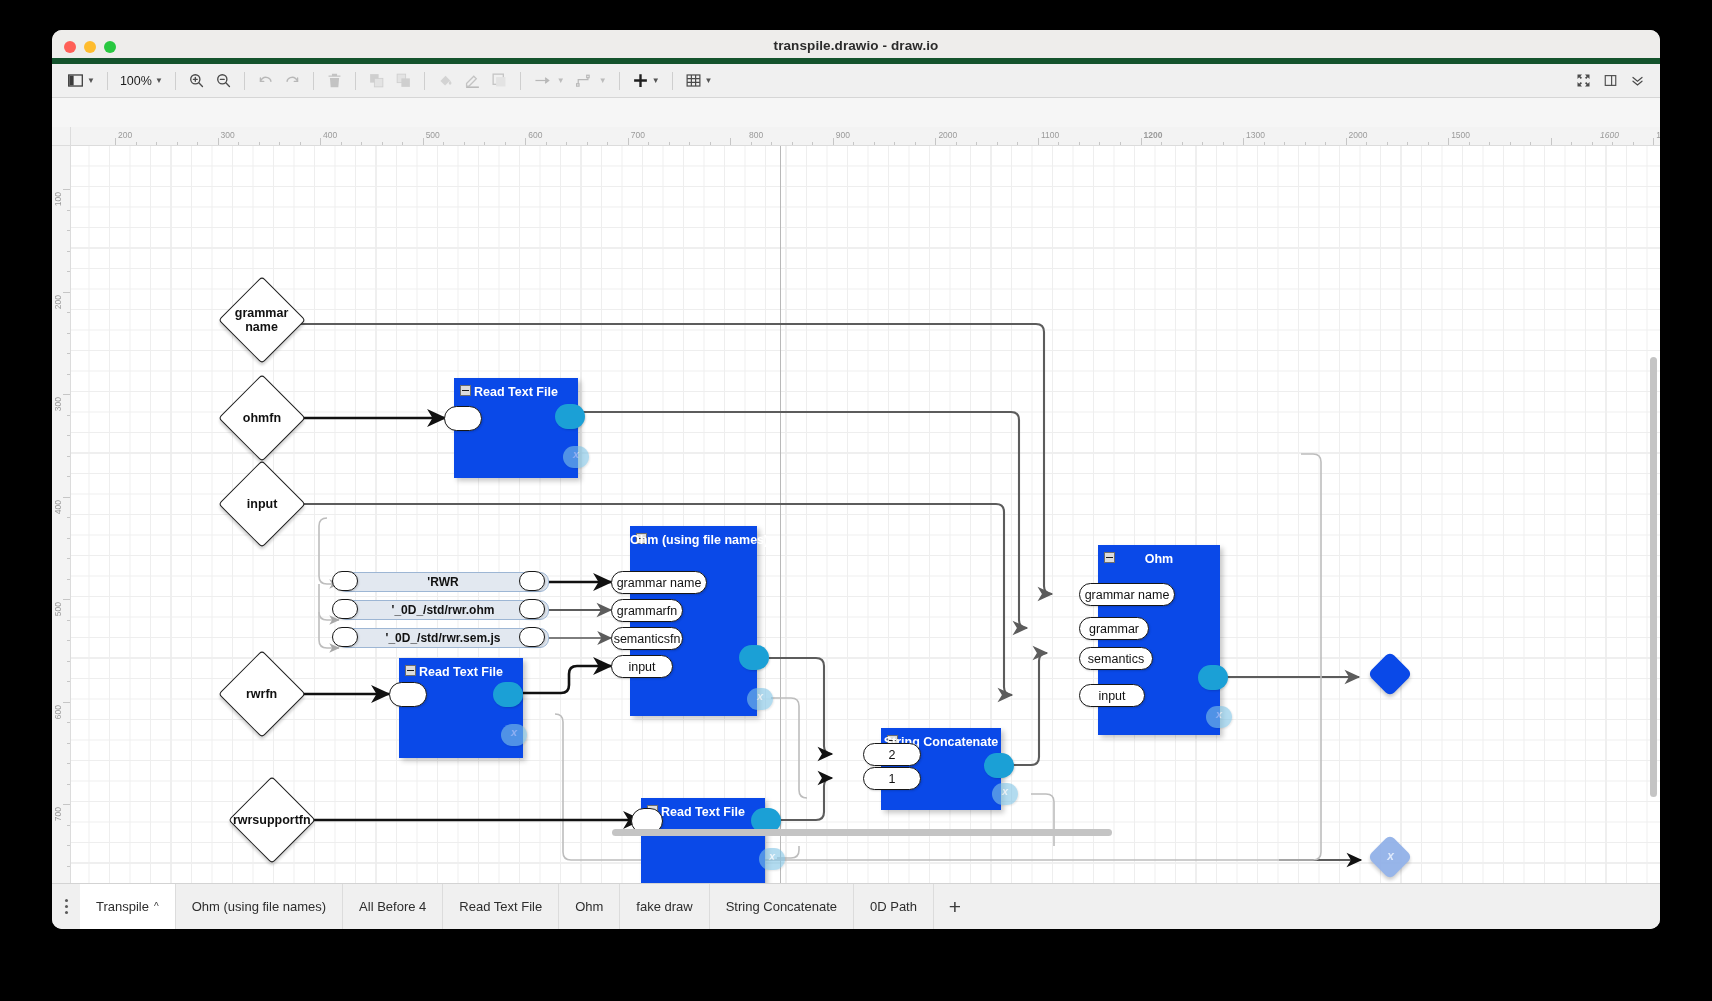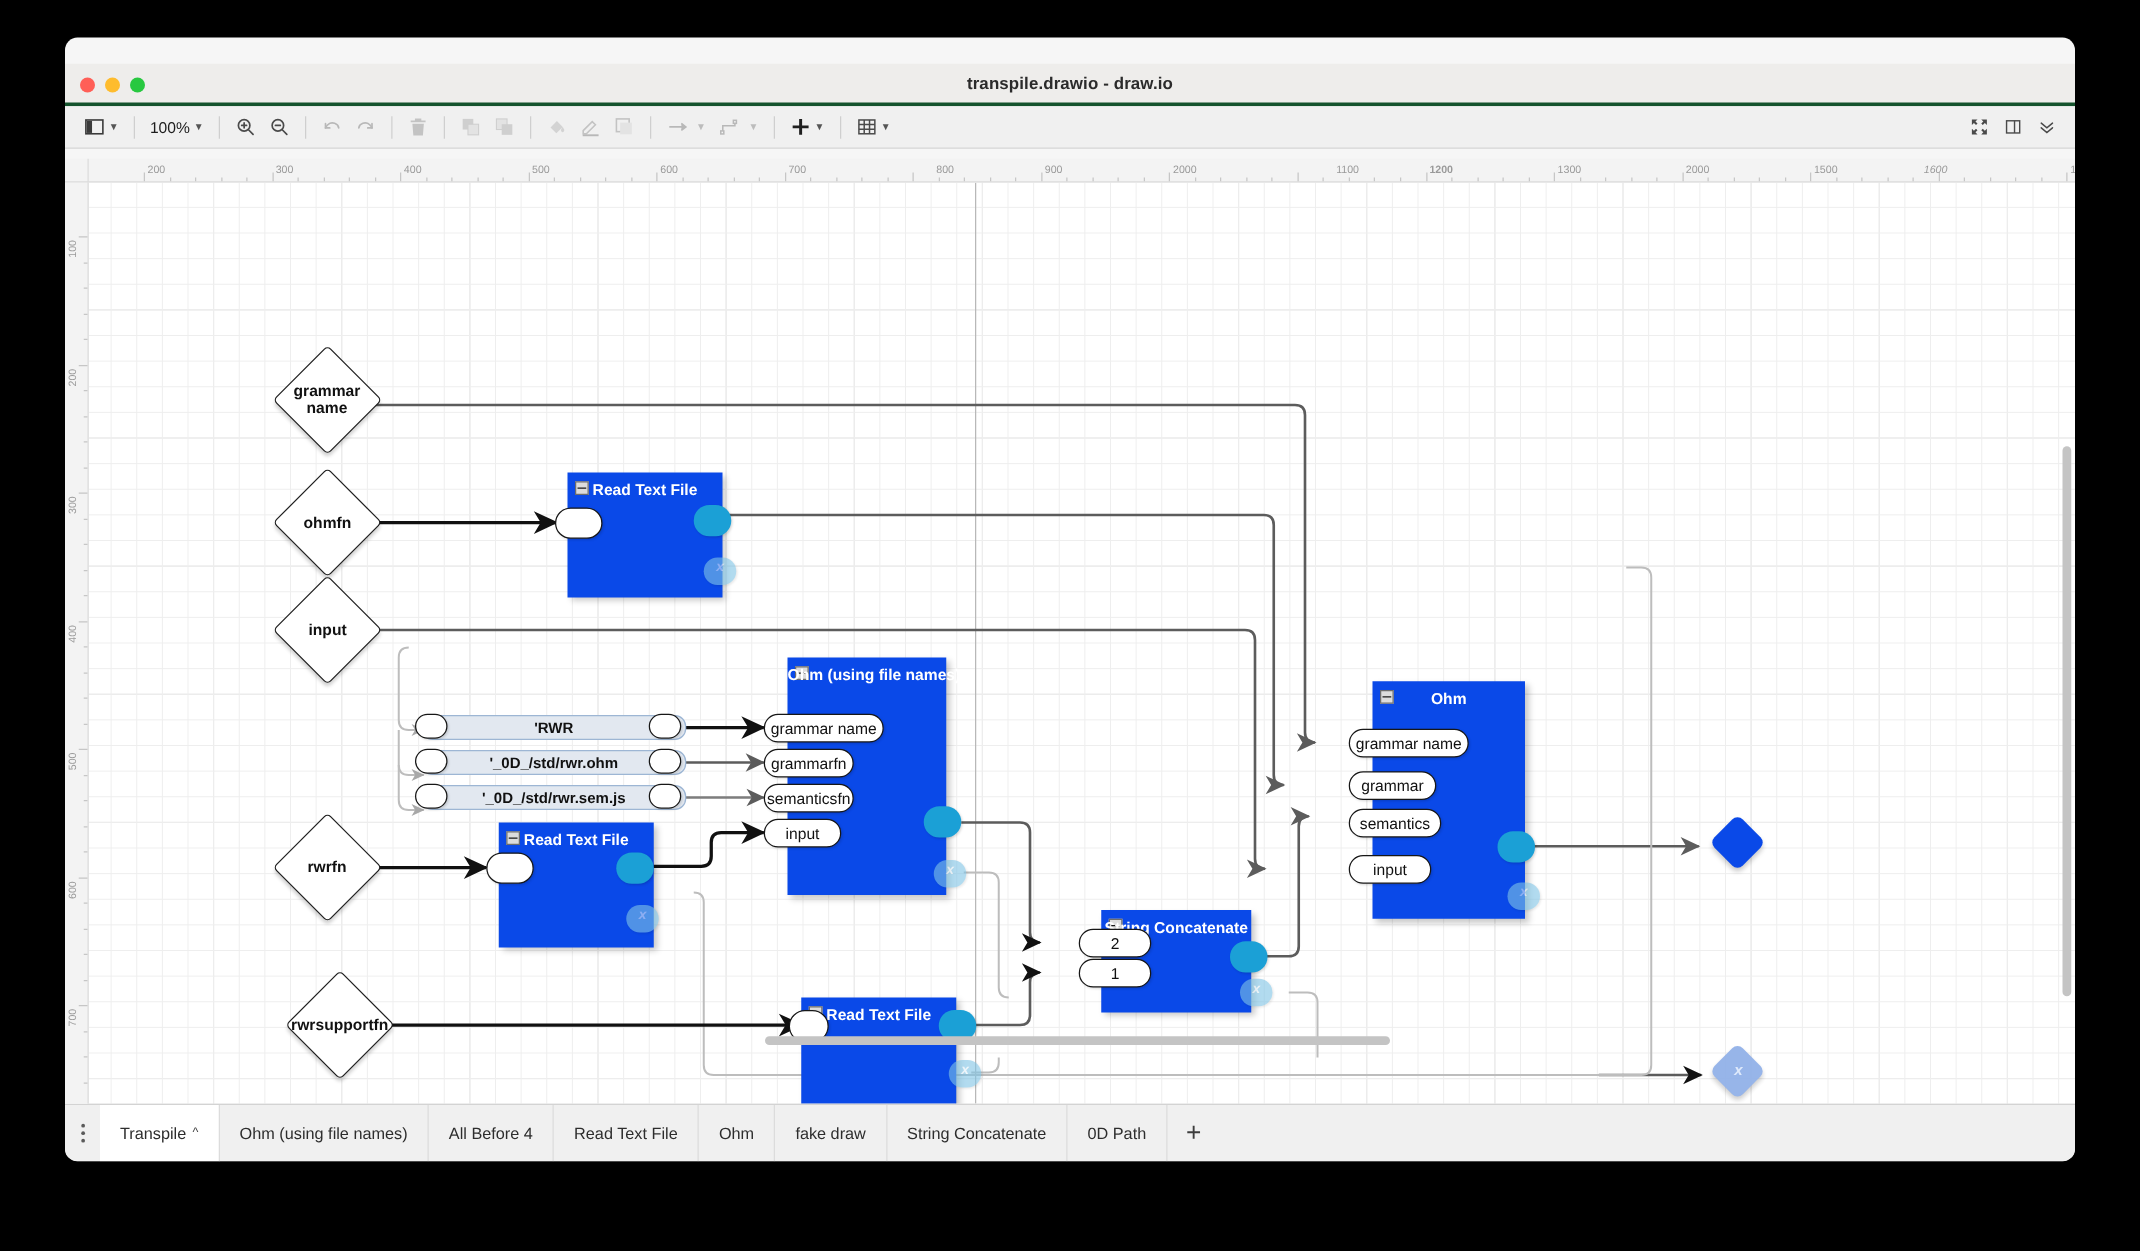--- a/index.html
+++ b/index.html
@@ -18,22 +18,21 @@
     width: 1608px; height: 899px;
     background: #f6f6f6;
     border-radius: 10px;
     overflow: hidden;
     box-shadow: 0 14px 46px rgba(0,0,0,.55);
   }
   #titlebar {
     position: relative;
     height: 34px;
     background: #eeedeb;
-    border-bottom: 3px solid #14532d;
-    margin-top: 21px;
+    border-bottom: 6px solid #14532d;
   }
   .traffic { position: absolute; top: 11px; width: 12px; height: 12px; border-radius: 50%; }
   .t-close { left: 12px;  background: #ff5f57; }
   .t-min   { left: 32px;  background: #febc2e; }
   .t-max   { left: 52px;  background: #28c840; }
   #win-title {
     position: absolute; left: 0; right: 0; top: 8px;
     text-align: center;
     font-size: 13.5px; font-weight: bold; color: #2b2b2b;
     letter-spacing: .1px;
@@ -447,21 +446,21 @@
         <div class="tick hmin" style="left: 802.87px;"></div>
         <div class="tick hmin" style="left: 823.38px;"></div>
         <div class="tick hmin" style="left: 843.89px;"></div>
         <div class="tick hmaj" style="left: 864.4px;"></div>
         <div class="hnum" style="left: 867.4px;">2000</div>
         <div class="tick hmin" style="left: 884.91px;"></div>
         <div class="tick hmin" style="left: 905.42px;"></div>
         <div class="tick hmin" style="left: 925.93px;"></div>
         <div class="tick hmin" style="left: 946.44px;"></div>
         <div class="tick hmaj" style="left: 966.95px;"></div>
-        <div class="hnum" style="left: 969.95px; margin-left: 28px;">1100</div>
+        <div class="hnum" style="left: 969.95px;">1100</div>
         <div class="tick hmin" style="left: 987.46px;"></div>
         <div class="tick hmin" style="left: 1007.97px;"></div>
         <div class="tick hmin" style="left: 1028.48px;"></div>
         <div class="tick hmin" style="left: 1048.99px;"></div>
         <div class="tick hmaj" style="left: 1069.5px;"></div>
         <div class="hnum" style="left: 1072.5px; font-weight: bold;">1200</div>
         <div class="tick hmin" style="left: 1090.01px;"></div>
         <div class="tick hmin" style="left: 1110.52px;"></div>
         <div class="tick hmin" style="left: 1131.03px;"></div>
         <div class="tick hmin" style="left: 1151.54px;"></div>
@@ -477,21 +476,21 @@
         <div class="tick hmin" style="left: 1315.62px;"></div>
         <div class="tick hmin" style="left: 1336.13px;"></div>
         <div class="tick hmin" style="left: 1356.64px;"></div>
         <div class="tick hmaj" style="left: 1377.15px;"></div>
         <div class="hnum" style="left: 1380.15px;">1500</div>
         <div class="tick hmin" style="left: 1397.66px;"></div>
         <div class="tick hmin" style="left: 1418.17px;"></div>
         <div class="tick hmin" style="left: 1438.68px;"></div>
         <div class="tick hmin" style="left: 1459.19px;"></div>
         <div class="tick hmaj" style="left: 1479.7px;"></div>
-        <div class="hnum" style="left: 1468px; font-style: italic;">1600</div>
+        <div class="hnum" style="left: 1529px; font-style: italic;">1600</div>
         <div class="tick hmin" style="left: 1500.21px;"></div>
         <div class="tick hmin" style="left: 1520.72px;"></div>
         <div class="tick hmin" style="left: 1541.23px;"></div>
         <div class="tick hmin" style="left: 1561.74px;"></div>
         <div class="tick hmaj" style="left: 1582.25px;"></div>
         <div class="hnum" style="left: 1585.25px;">1700</div>
       </div>
     <div id="vruler">
         <div class="tick vmaj" style="top: 43px;"></div>
         <div class="vnum" style="top: 46px;">100</div>

